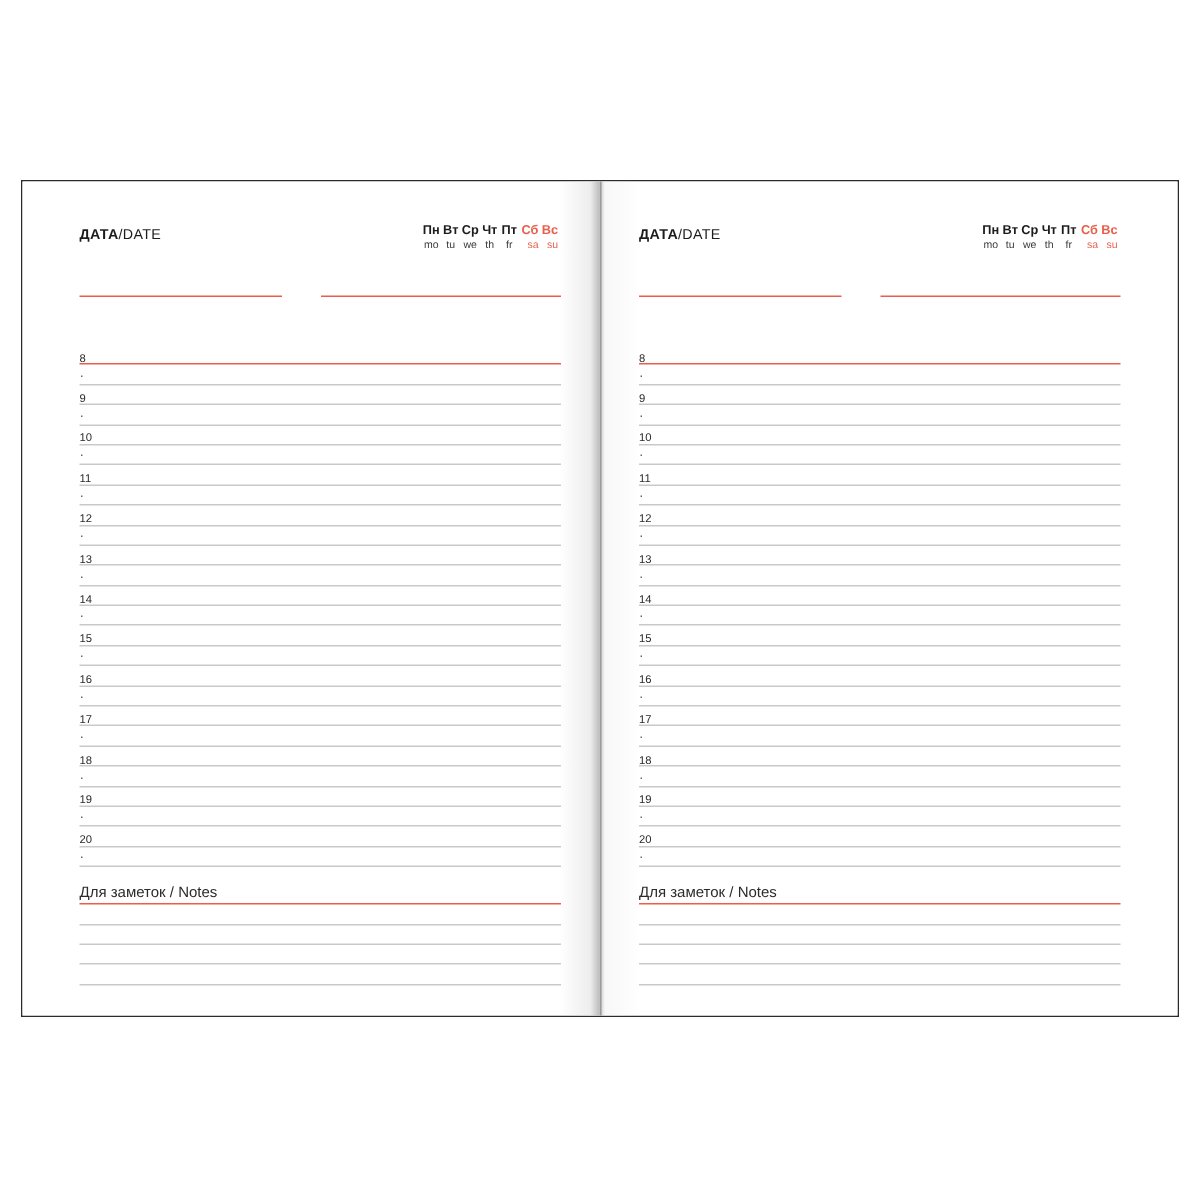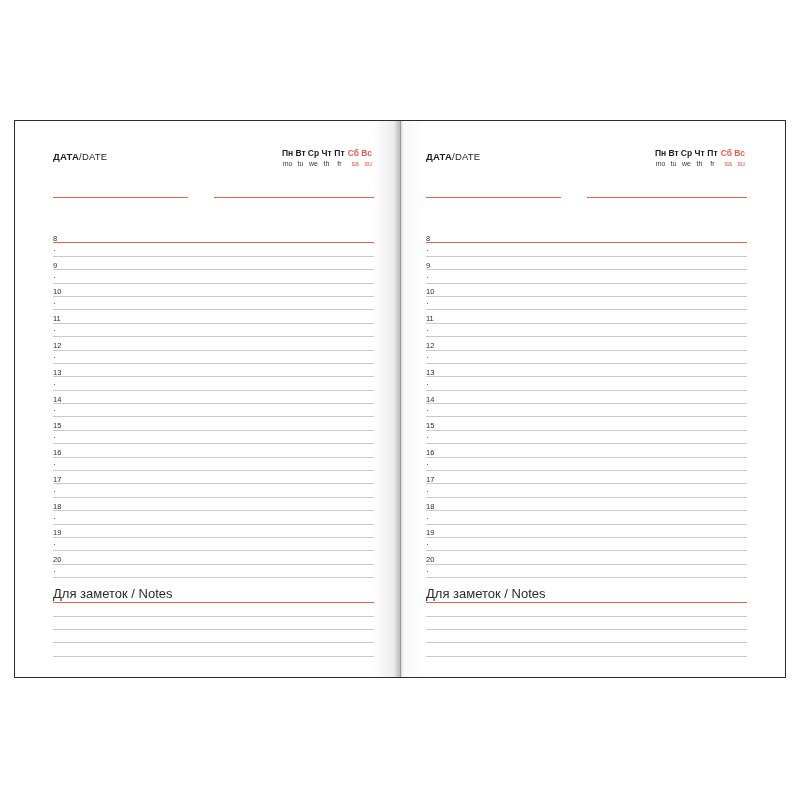--- a/index.html
+++ b/index.html
@@ -164,21 +164,21 @@
     margin-top: 12px;
   }
   .notes-head {
     position: relative;
     height: 13px;
   }
   .notes-head .label {
     position: absolute;
     left: 0;
     bottom: 2px;
-    font-size: 13px;
+    font-size: 10px;
     color: #2b2b2b;
     background: #fff;
     padding-right: 4px;
     z-index: 2;
     white-space: nowrap;
   }
   .notes-head .line {
     position: absolute;
     left: 0;
     right: 0;

